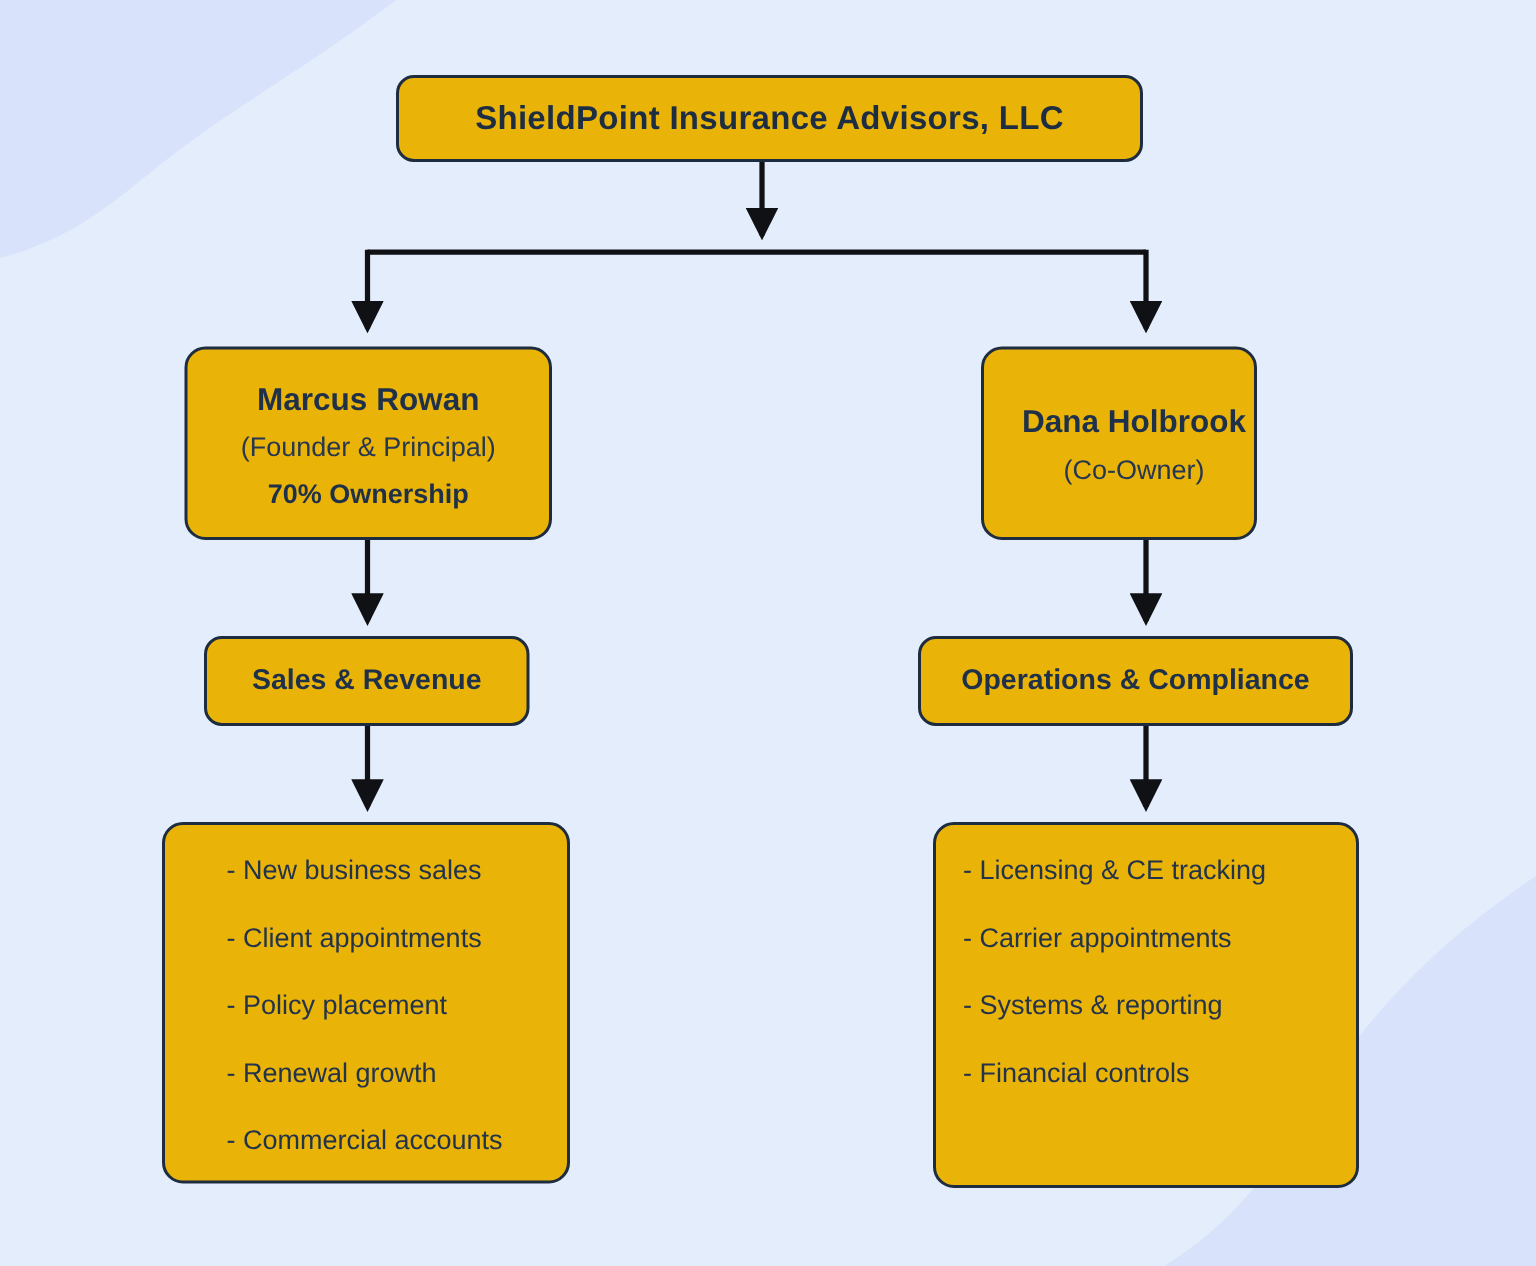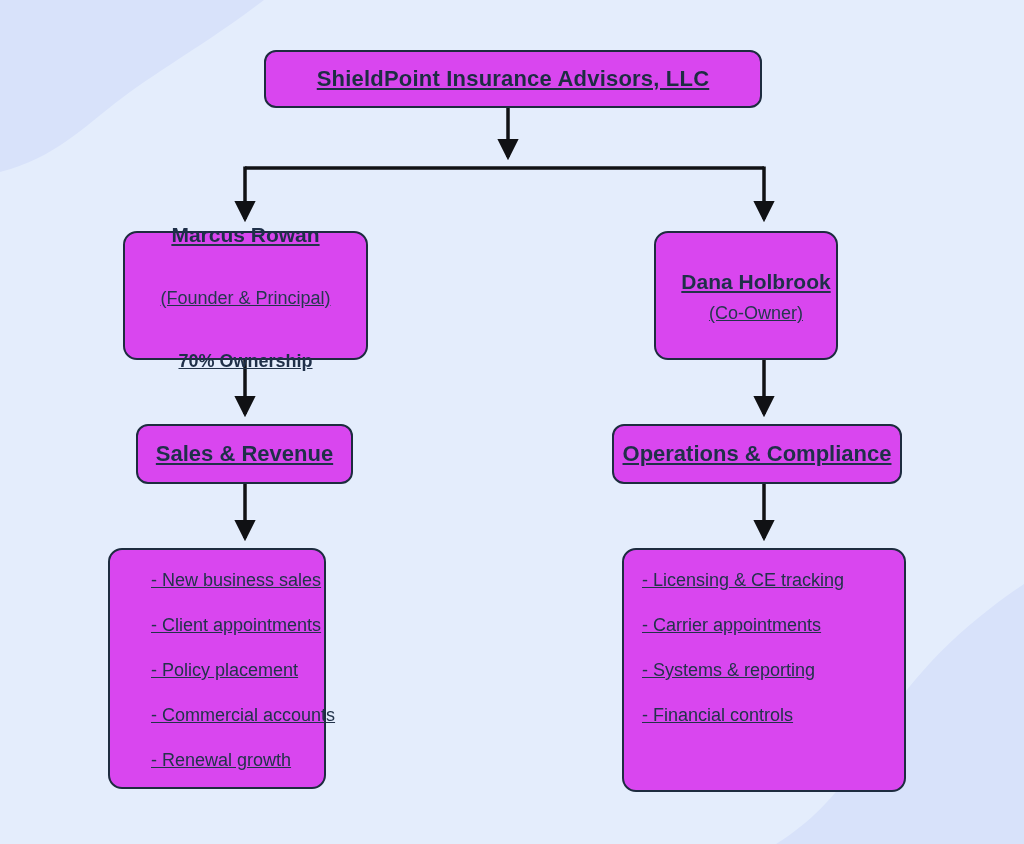--- a/index.html
+++ b/index.html
@@ -19,71 +19,70 @@
   svg.layer {
     position: absolute;
     left: 0; top: 0;
     width: 1024px; height: 844px;
   }
   .blob { fill: #d8e2fa; }
 
   .box {
     position: absolute;
     box-sizing: border-box;
-    background: #d946ef;
+    background: #eab308;
     border: 2.5px solid #1d2c3f;
     color: #22334a;
     display: flex;
     align-items: center;
     justify-content: center;
     z-index: 2;
-    text-decoration: underline;
   }
   .company-box {
     left: 264px; top: 50px;
     width: 498px; height: 58px;
     border-radius: 12px;
     font-size: 22px;
     font-weight: 700;
     letter-spacing: 0.2px;
     color: #1d2d42;
   }
   .owner-box {
     top: 231px;
     height: 129px;
     border-radius: 14px;
     flex-direction: column;
     padding-top: 4px;
   }
-  .owner-box.left  { left: 123px; width: 245px; gap: 32px; }
+  .owner-box.left  { left: 123px; width: 245px; }
   .owner-box.right { left: 654px; width: 184px; padding-left: 20px; }
   .owner-name  { font-size: 21px; font-weight: 700; line-height: 32px; color: #1f3049; }
   .owner-role  { font-size: 18px; font-weight: 400; line-height: 31px; color: #26374f; }
   .owner-share { font-size: 18px; font-weight: 700; line-height: 31px; color: #1f3049; }
 
   .dept-box {
     top: 424px;
     height: 60px;
     border-radius: 12px;
-    font-size: 22px;
+    font-size: 19px;
     font-weight: 700;
     color: #1f3049;
   }
   .dept-box.left  { left: 136px; width: 217px; }
   .dept-box.right { left: 612px; width: 290px; }
 
   .list-box {
     top: 548px;
     border-radius: 14px;
     flex-direction: column;
     align-items: flex-start;
     justify-content: flex-start;
     padding: 8px 6px 0 18px;
   }
-  .list-box.left  { left: 108px; width: 218px; height: 241px; padding-left: 41px; }
+  .list-box.left  { left: 108px; width: 272px; height: 241px; padding-left: 41px; }
   .list-box.right { left: 622px; width: 284px; height: 244px; }
   .list-item {
     font-size: 18px;
     font-weight: 500;
     line-height: 45px;
     white-space: nowrap;
     color: #22334a;
   }
 </style>
 </head>
@@ -134,22 +133,22 @@
   </div>
 
   <div class="box dept-box right">
     <span>Operations &amp; Compliance</span>
   </div>
 
   <div class="box list-box left">
     <div class="list-item">- New business sales</div>
     <div class="list-item">- Client appointments</div>
     <div class="list-item">- Policy placement</div>
+    <div class="list-item">- Renewal growth</div>
     <div class="list-item">- Commercial accounts</div>
-    <div class="list-item">- Renewal growth</div>
   </div>
 
   <div class="box list-box right">
     <div class="list-item">- Licensing &amp; CE tracking</div>
     <div class="list-item">- Carrier appointments</div>
     <div class="list-item">- Systems &amp; reporting</div>
     <div class="list-item">- Financial controls</div>
   </div>
 
 </div>

